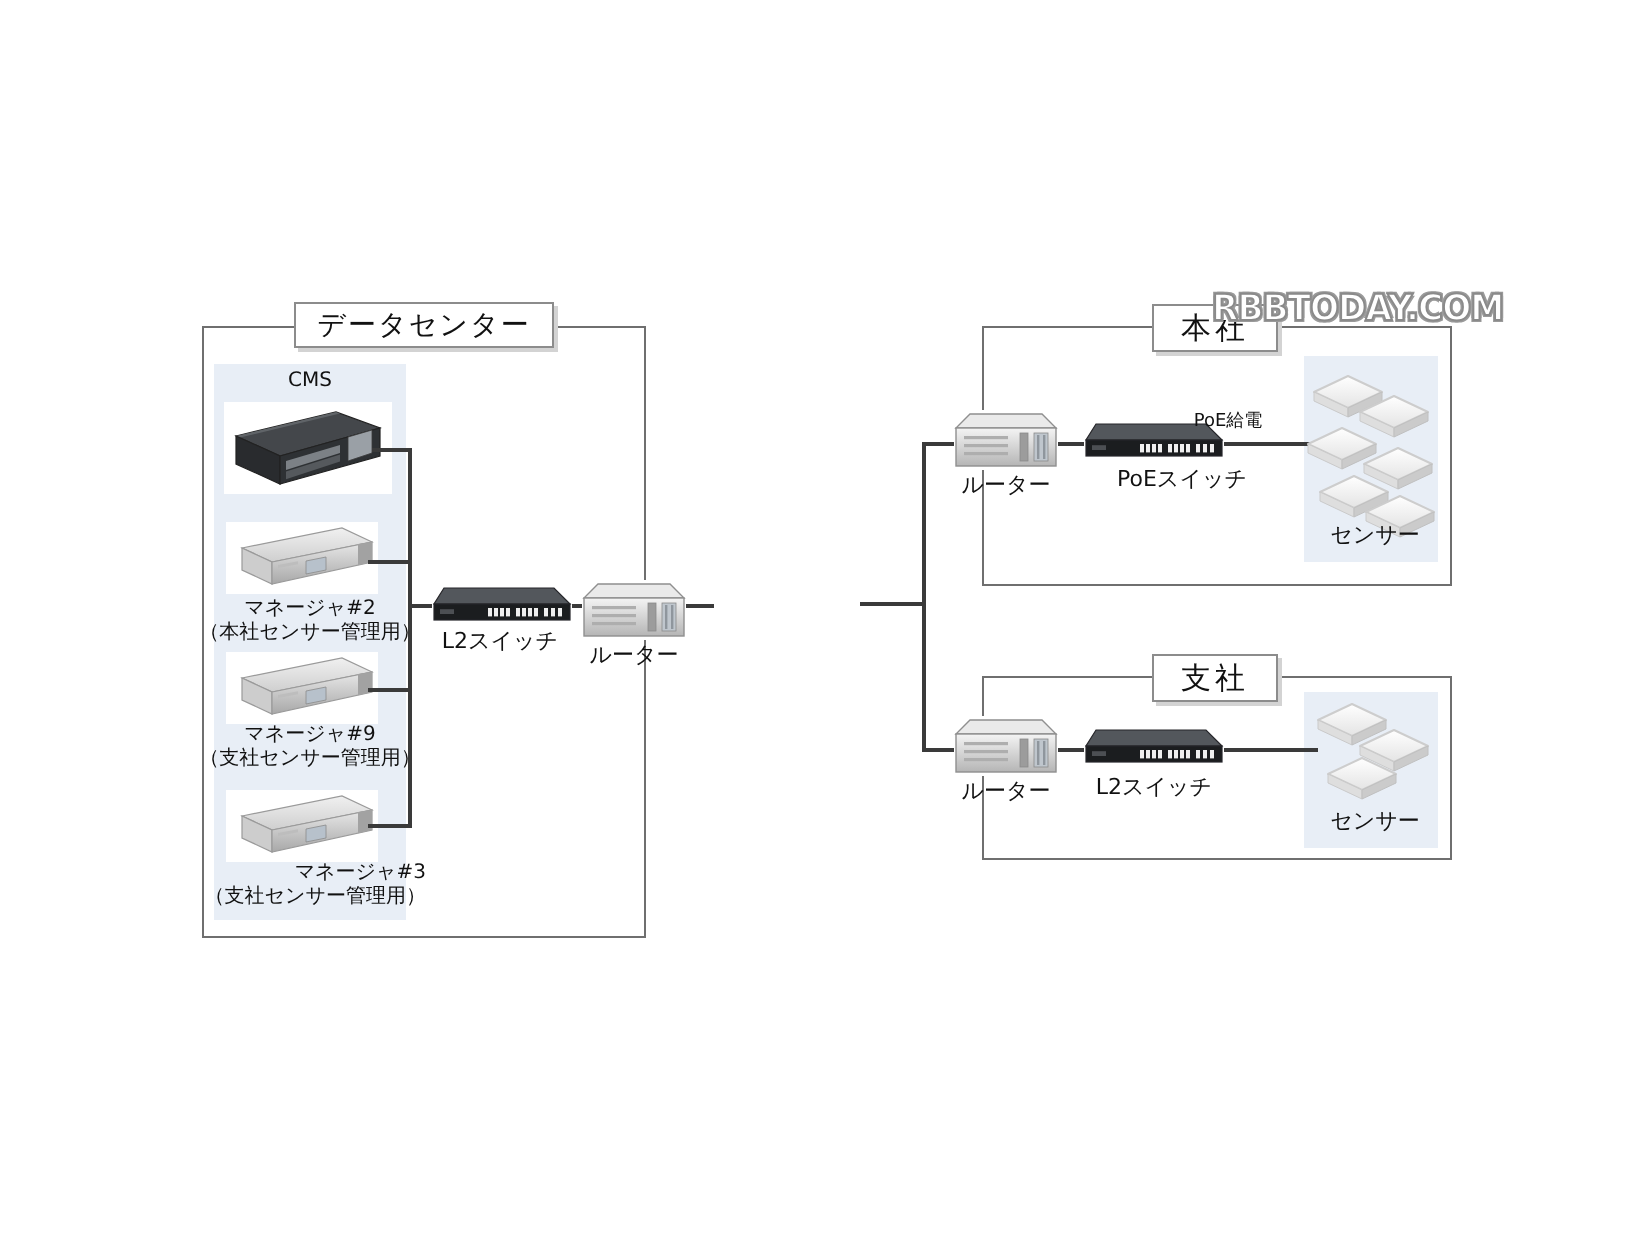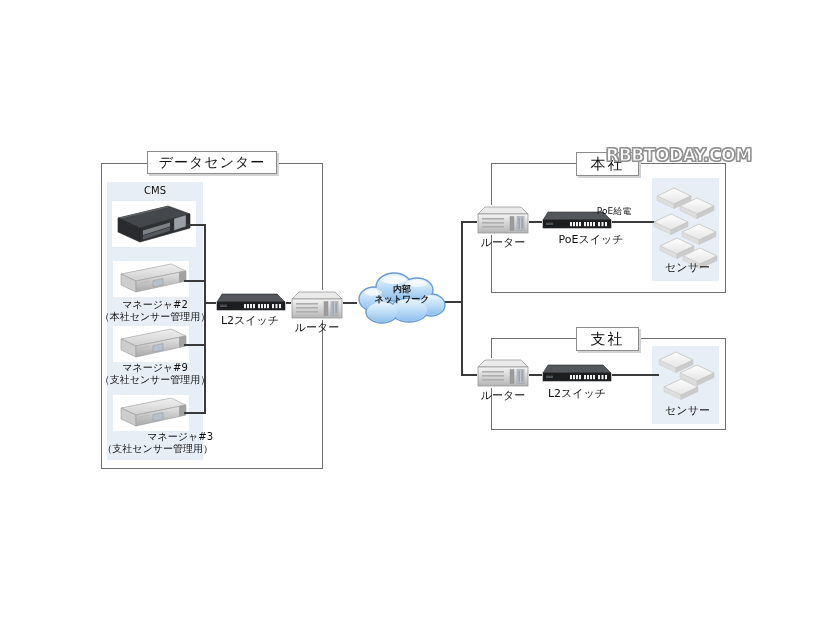--- a/index.html
+++ b/index.html
@@ -207,29 +207,20 @@
         <use href="#ic-switch"></use>
       </svg>
   </div>
   <div class="device" style="left:291px;top:290px;width:52px;height:30px;">
     <svg viewBox="0 0 52 30">
         <use href="#ic-router"></use>
       </svg>
   </div>
 
   <div class="hline" style="left:430px;top:301px;width:32px;"></div>
-  <div class="cloud-wrap" style="left:352px;top:265px;width:100px;height:64px;">
-    <svg viewBox="0 0 100 64">
-        <use href="#ic-cloud"></use>
-      </svg>
-    <div class="cloud-text" style="top:19px;">
-      <span>内部</span><br>
-      <span>ネットワーク</span>
-    </div>
-  </div>
 
   <div class="vline" style="left:461px;top:221px;height:155px;"></div>
 
   <div class="group-box" style="left:491px;top:163px;width:233px;height:128px;"></div>
   <div class="panel" style="left:652px;top:178px;width:67px;height:103px;"></div>
   <div class="title-box site-title" style="left:576px;top:152px;width:61px;height:22px;">
     <span>本社</span>
   </div>
 
   <div class="hline" style="left:461px;top:221px;width:196px;"></div>

